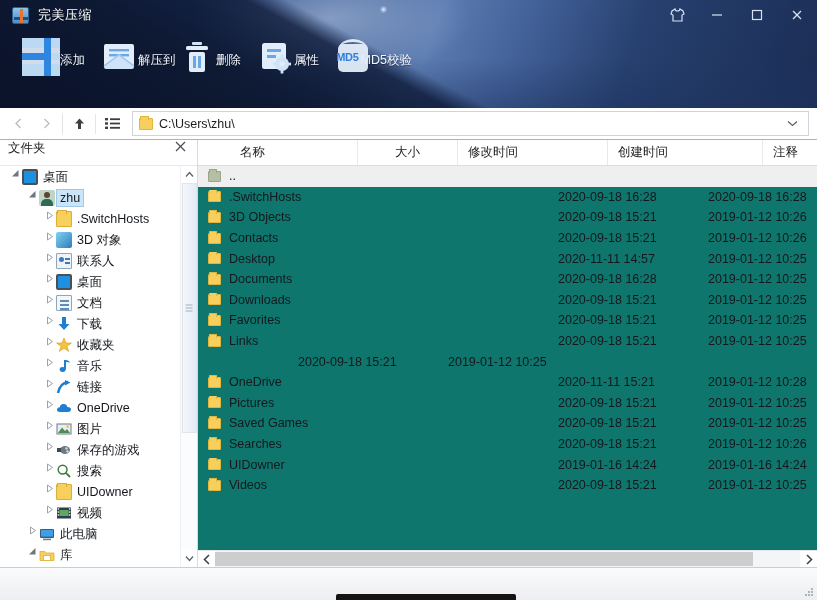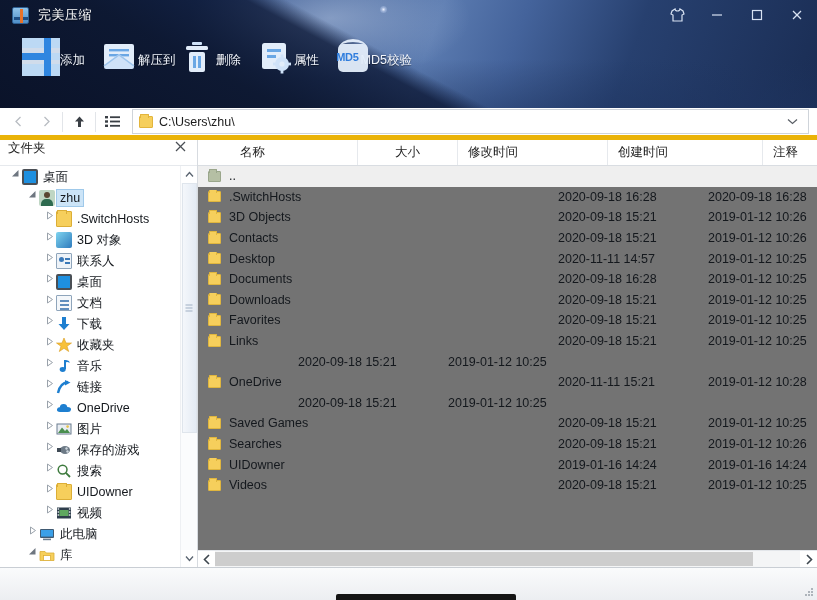--- a/index.html
+++ b/index.html
@@ -102,21 +102,21 @@
   }
   .ic-md5 .bow{
     position:absolute; left:5px; top:1px; width:28px; height:9px;
     border-top:3px solid rgba(228,238,251,.95);
     border-radius:50%/100% 100% 0 0;
   }
 
   
   .addrbar{
     flex:0 0 32px; height:32px; display:flex; align-items:center;
-    background:#fff; border-bottom:5px solid #eab308; padding:0 4px;
+    background:#fff; border-bottom:1px solid #eab308; padding:0 4px;
   }
   .nav-btn{
     width:28px; height:26px; display:flex; align-items:center; justify-content:center;
     color:#b8bcc2; font-size:14px;
   }
   .nav-btn.enabled{ color:#3a3f45; }
   .nav-sep{ width:1px; height:20px; background:#e2e5e9; margin:0 2px; }
   .addr-input{
     flex:1; height:25px; margin-left:6px; margin-right:4px;
     border:1px solid #cfd4da; background:#fff; display:flex; align-items:center;
@@ -185,21 +185,21 @@
   .sbs-track{ flex:1; width:17px; background:#fbfcfd; position:relative; }
   .sbs-thumb{
     position:absolute; left:1px; right:1px; top:0; height:68%;
     background:linear-gradient(to right,#f4f7fb,#e4ebf4);
     border:1px solid #dfe5ec;
   }
   .sbs-grip{ position:absolute; left:50%; top:50%; transform:translate(-50%,-50%); width:7px; height:7px; }
   .sbs-grip i{ display:block; height:1px; background:#9fb0c4; margin-bottom:2px; }
 
   
-  .filelist{ flex:1; display:flex; flex-direction:column; min-width:0; background:#737373; }
+  .filelist{ flex:1; display:flex; flex-direction:column; min-width:0; background:#0f766e; }
   .fl-head{
     height:26px; flex:0 0 26px; display:flex; border-bottom:1px solid #d9dde2;
     background:#fff; font-size:12.5px; color:#1d1d1d;
   }
   .fl-th{
     display:flex; align-items:center; border-right:1px solid #e6e9ed;
     padding-left:10px; overflow:hidden; white-space:nowrap;
   }
   .fl-th.c-name{ width:160px; flex:0 0 160px; padding-left:42px; }
   .fl-th.c-size{ width:100px; flex:0 0 100px; justify-content:center; padding-left:0; }
@@ -797,20 +797,24 @@
             <span class="fl-c c-name">
               <span class="row-ico"></span>
               <span>OneDrive</span>
             </span>
             <span class="fl-c c-size"></span>
             <span class="fl-c c-mod">2020-11-11 15:21</span>
             <span class="fl-c c-cre">2019-01-12 10:28</span>
             <span class="fl-c c-note"></span>
           </div>
           <div class="fl-row">
+            <span class="fl-c c-name">
+              <span class="row-ico"></span>
+              <span>Pictures</span>
+            </span>
             <span class="fl-c c-size"></span>
             <span class="fl-c c-mod">2020-09-18 15:21</span>
             <span class="fl-c c-cre">2019-01-12 10:25</span>
             <span class="fl-c c-note"></span>
           </div>
           <div class="fl-row">
             <span class="fl-c c-name">
               <span class="row-ico"></span>
               <span>Saved Games</span>
             </span>

